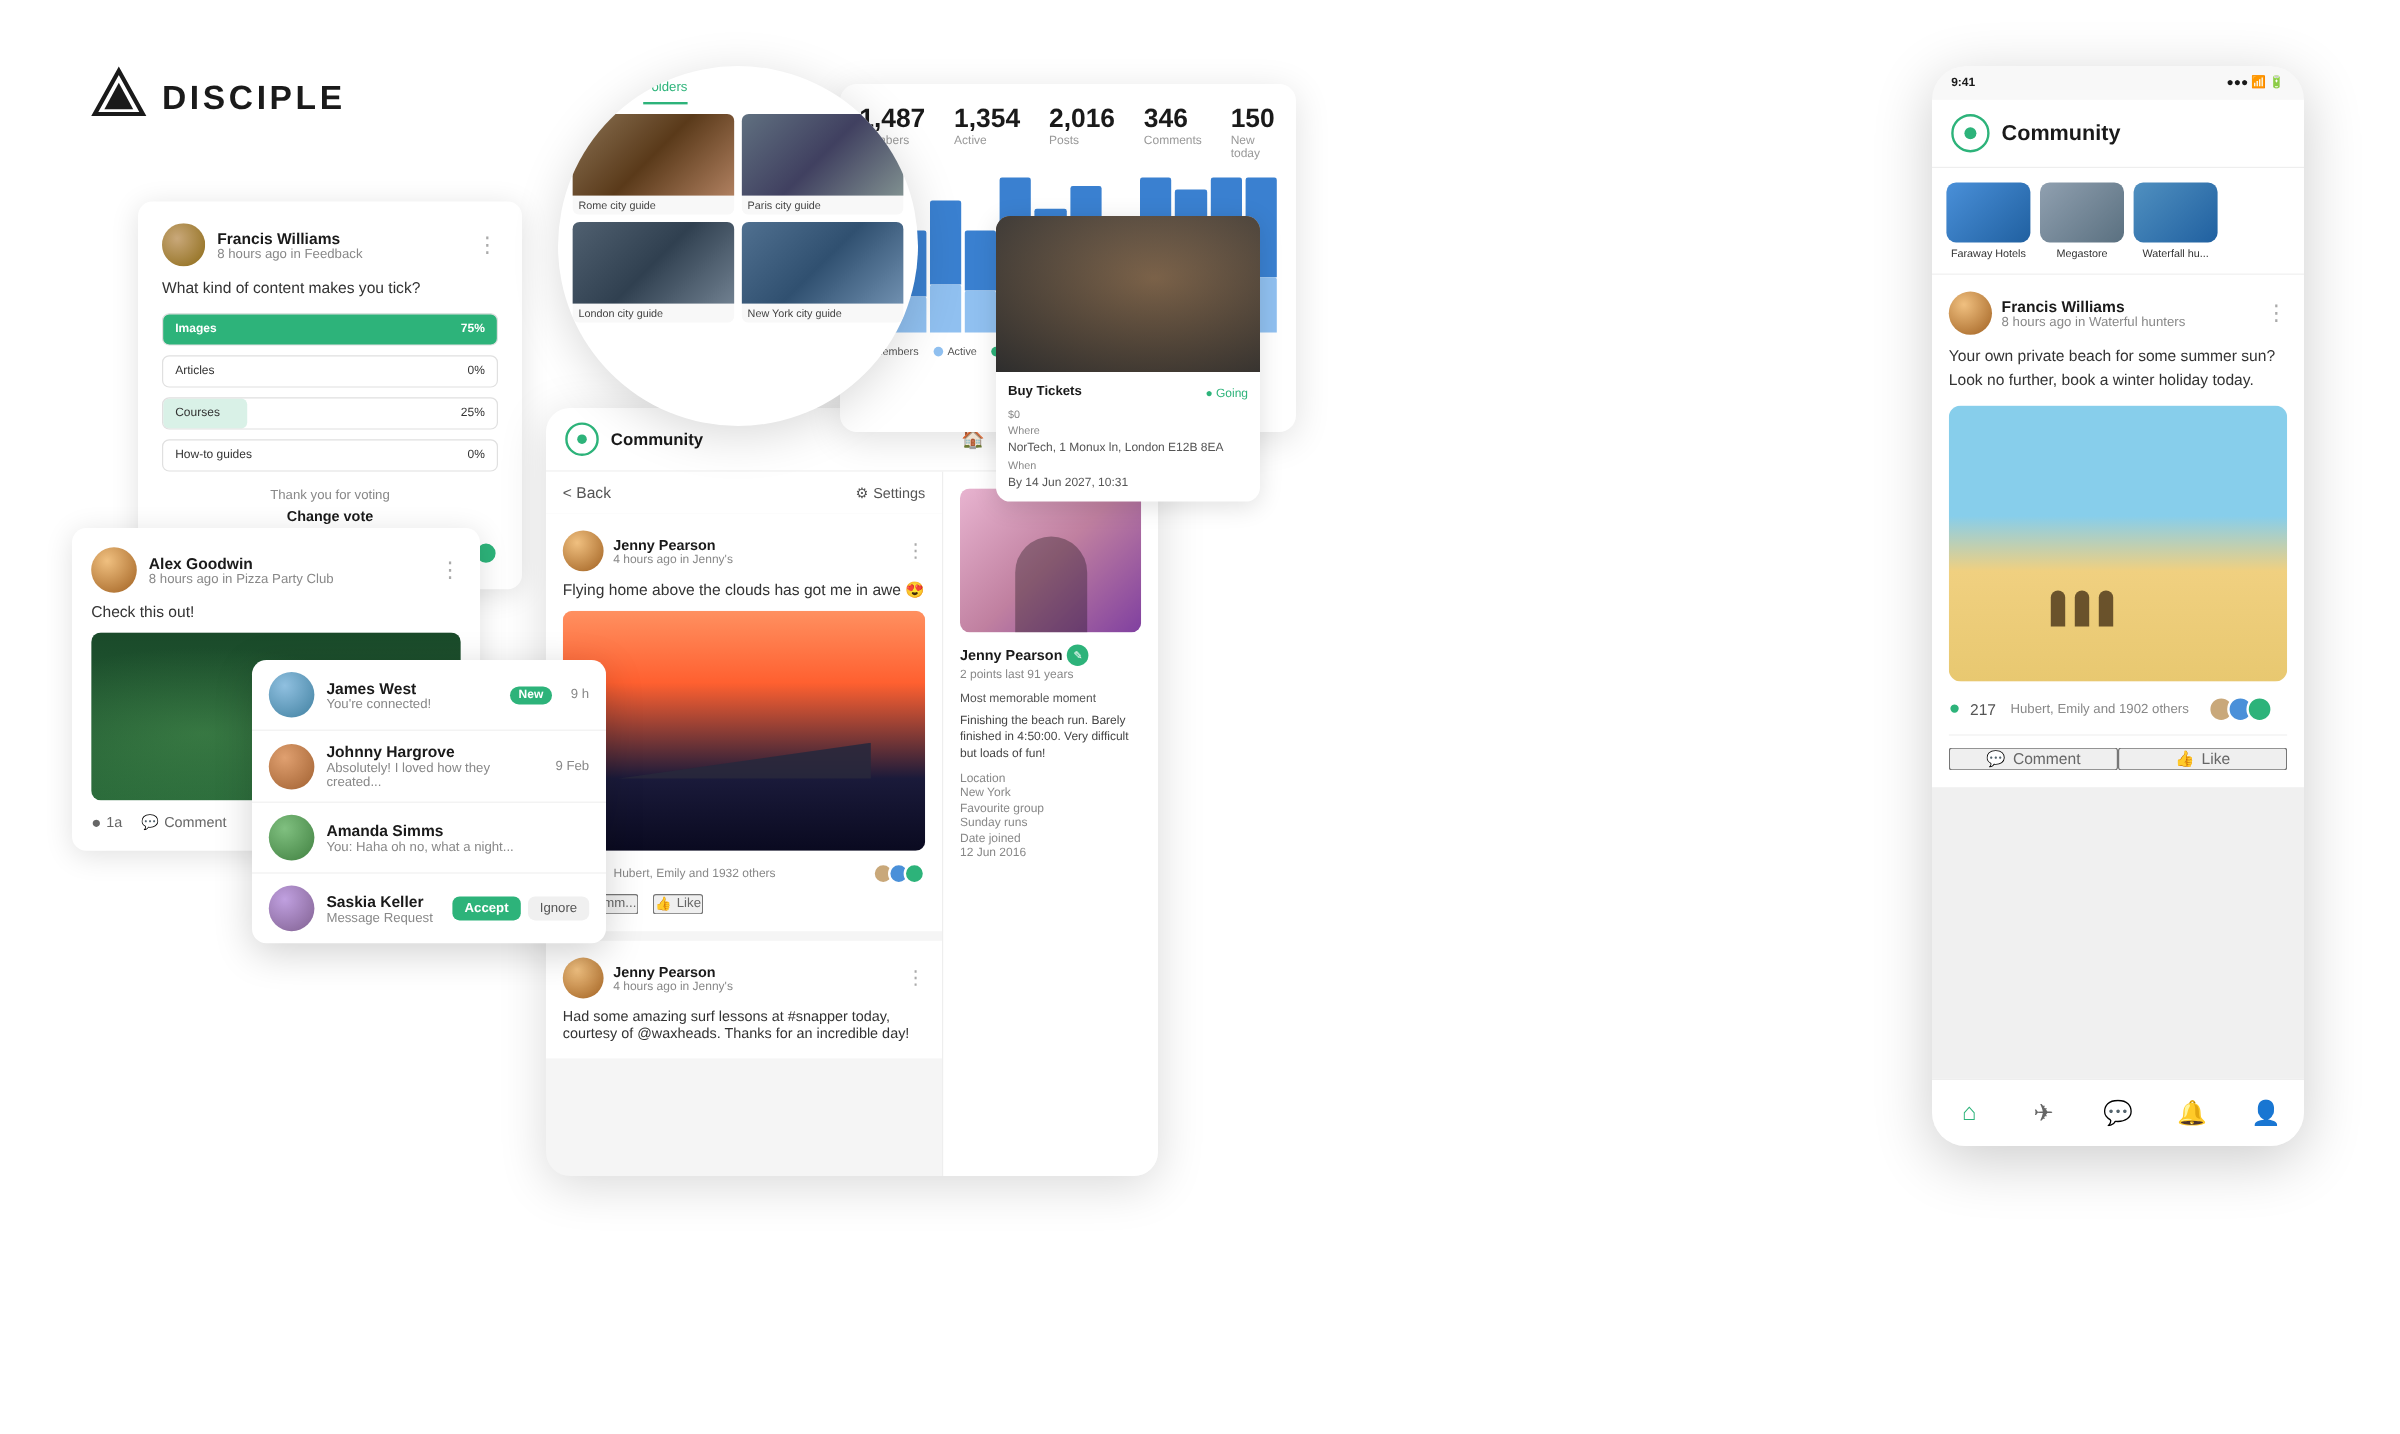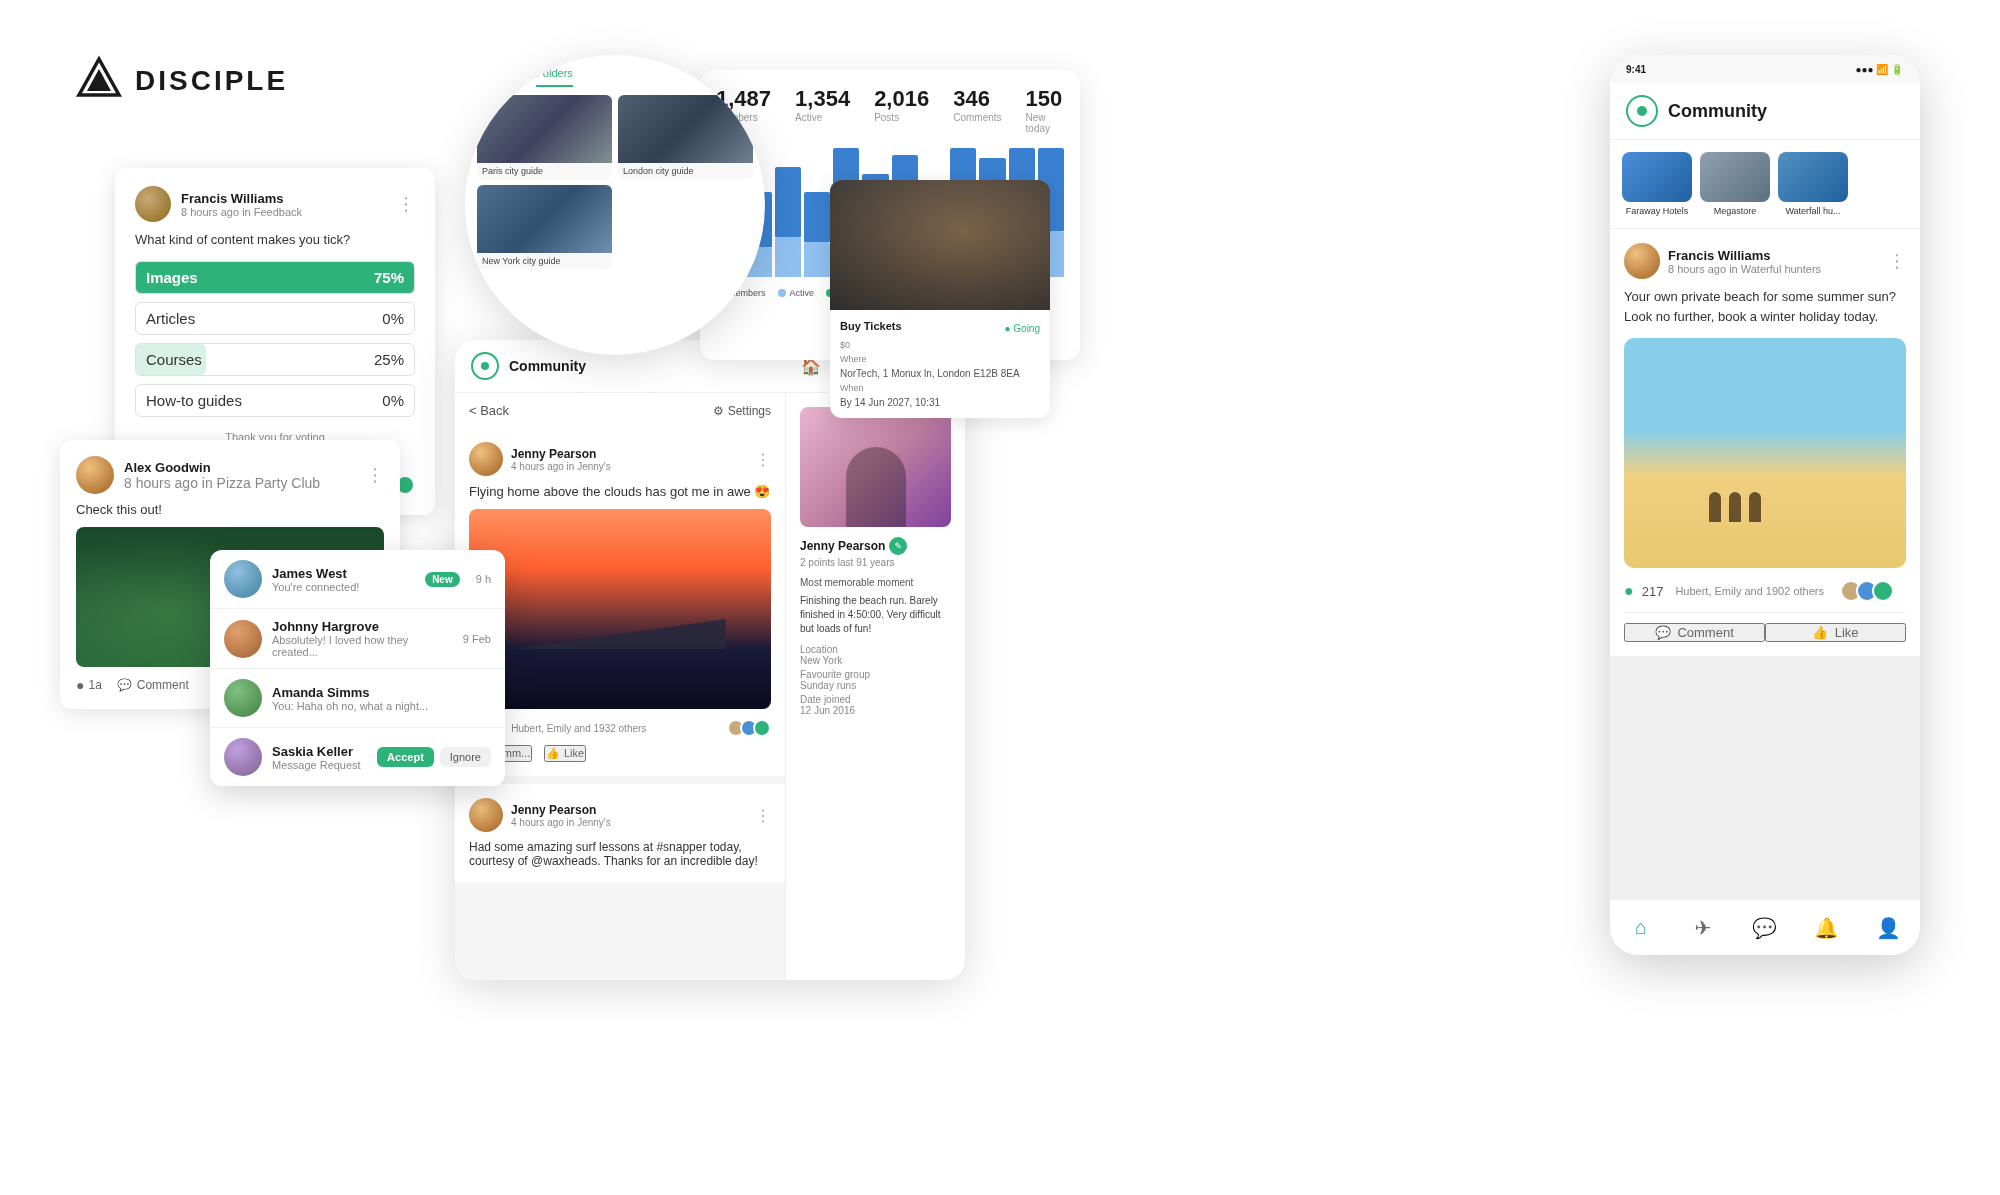--- a/index.html
+++ b/index.html
@@ -73,21 +73,21 @@
     .poll-bar-fill {
       position: absolute;
       top: 0; left: 0; bottom: 0;
       background: #2db37a;
       border-radius: 5px;
       opacity: 0.18;
     }
     .poll-bar-fill.primary { opacity: 0.9; background: #2db37a; }
     .poll-bar-label {
       position: relative;
-      font-size: 15px;
+      font-size: 10px;
       color: #333;
       display: flex;
       justify-content: space-between;
     }
     .poll-bar-label.images-label { color: #fff; font-weight: 600; }
     .poll-bar-item.images-item .poll-bar-fill { opacity: 1; }
     .poll-footer {
       text-align: center;
       margin-top: 14px;
     }
@@ -133,21 +133,21 @@
       gap: 10px;
       margin-bottom: 8px;
     }
     .post-avatar {
       width: 38px; height: 38px;
       border-radius: 50%;
       background: radial-gradient(circle at 35% 30%, #f0c080, #a06020);
       flex-shrink: 0;
     }
     .post-name { font-size: 13px; font-weight: 600; color: #1a1a1a; }
-    .post-time { font-size: 14px; color: #888; text-align: center; }
+    .post-time { font-size: 11px; color: #888; text-align: center; }
     .post-menu { margin-left: auto; color: #aaa; font-size: 18px; }
     .post-text { font-size: 13px; color: #333; margin-bottom: 10px; }
     .post-image {
       width: 100%;
       height: 140px;
       border-radius: 8px;
       background: linear-gradient(135deg, #2a5a3a 0%, #1a3a2a 50%, #3a6a4a 100%);
       overflow: hidden;
       margin-bottom: 10px;
       position: relative;
@@ -814,20 +814,24 @@
     </div>
   </div>
 </div>
 
 <div class="folders-circle">
   <div class="folders-tabs">
     <span class="folders-tab">General</span>
     <span class="folders-tab active">Folders</span>
   </div>
   <div class="folders-grid">
+    <div class="folder-item">
+      <div class="folder-img-area fi-rome"></div>
+      <div class="folder-item-label">Rome city guide</div>
+    </div>
     <div class="folder-item">
       <div class="folder-img-area fi-paris"></div>
       <div class="folder-item-label">Paris city guide</div>
     </div>
     <div class="folder-item">
       <div class="folder-img-area fi-london"></div>
       <div class="folder-item-label">London city guide</div>
     </div>
     <div class="folder-item">
       <div class="folder-img-area fi-ny"></div>

